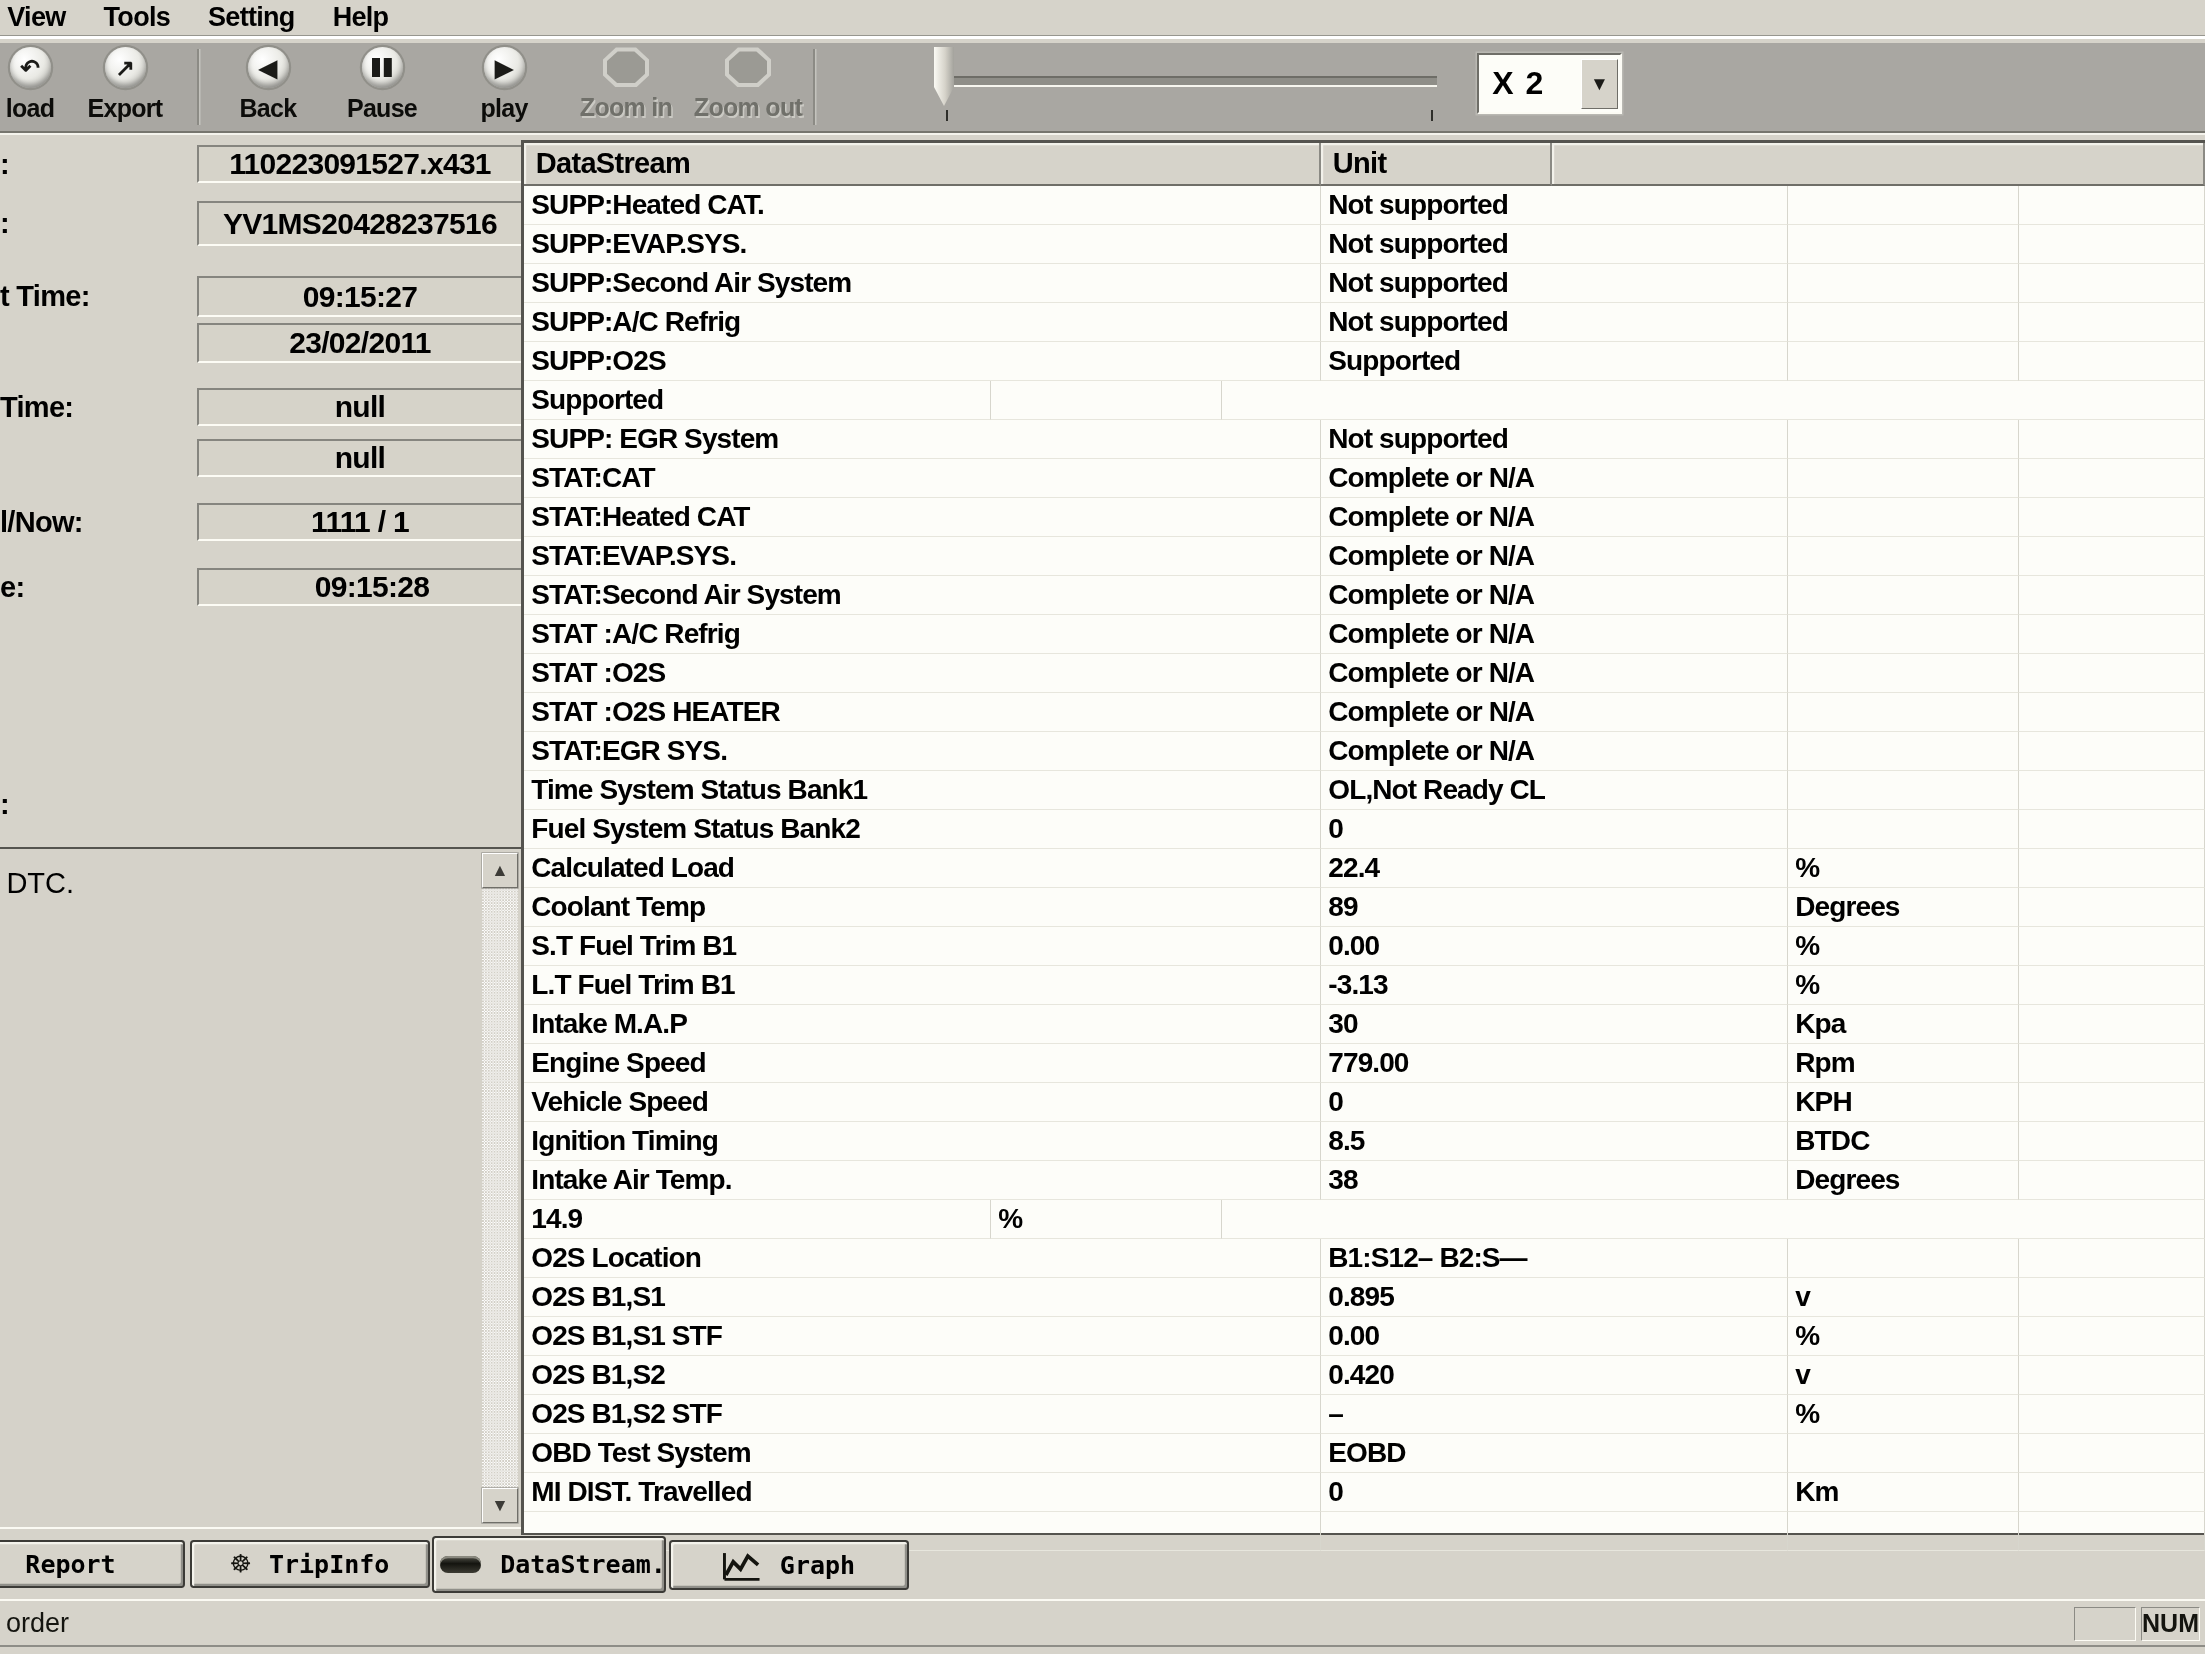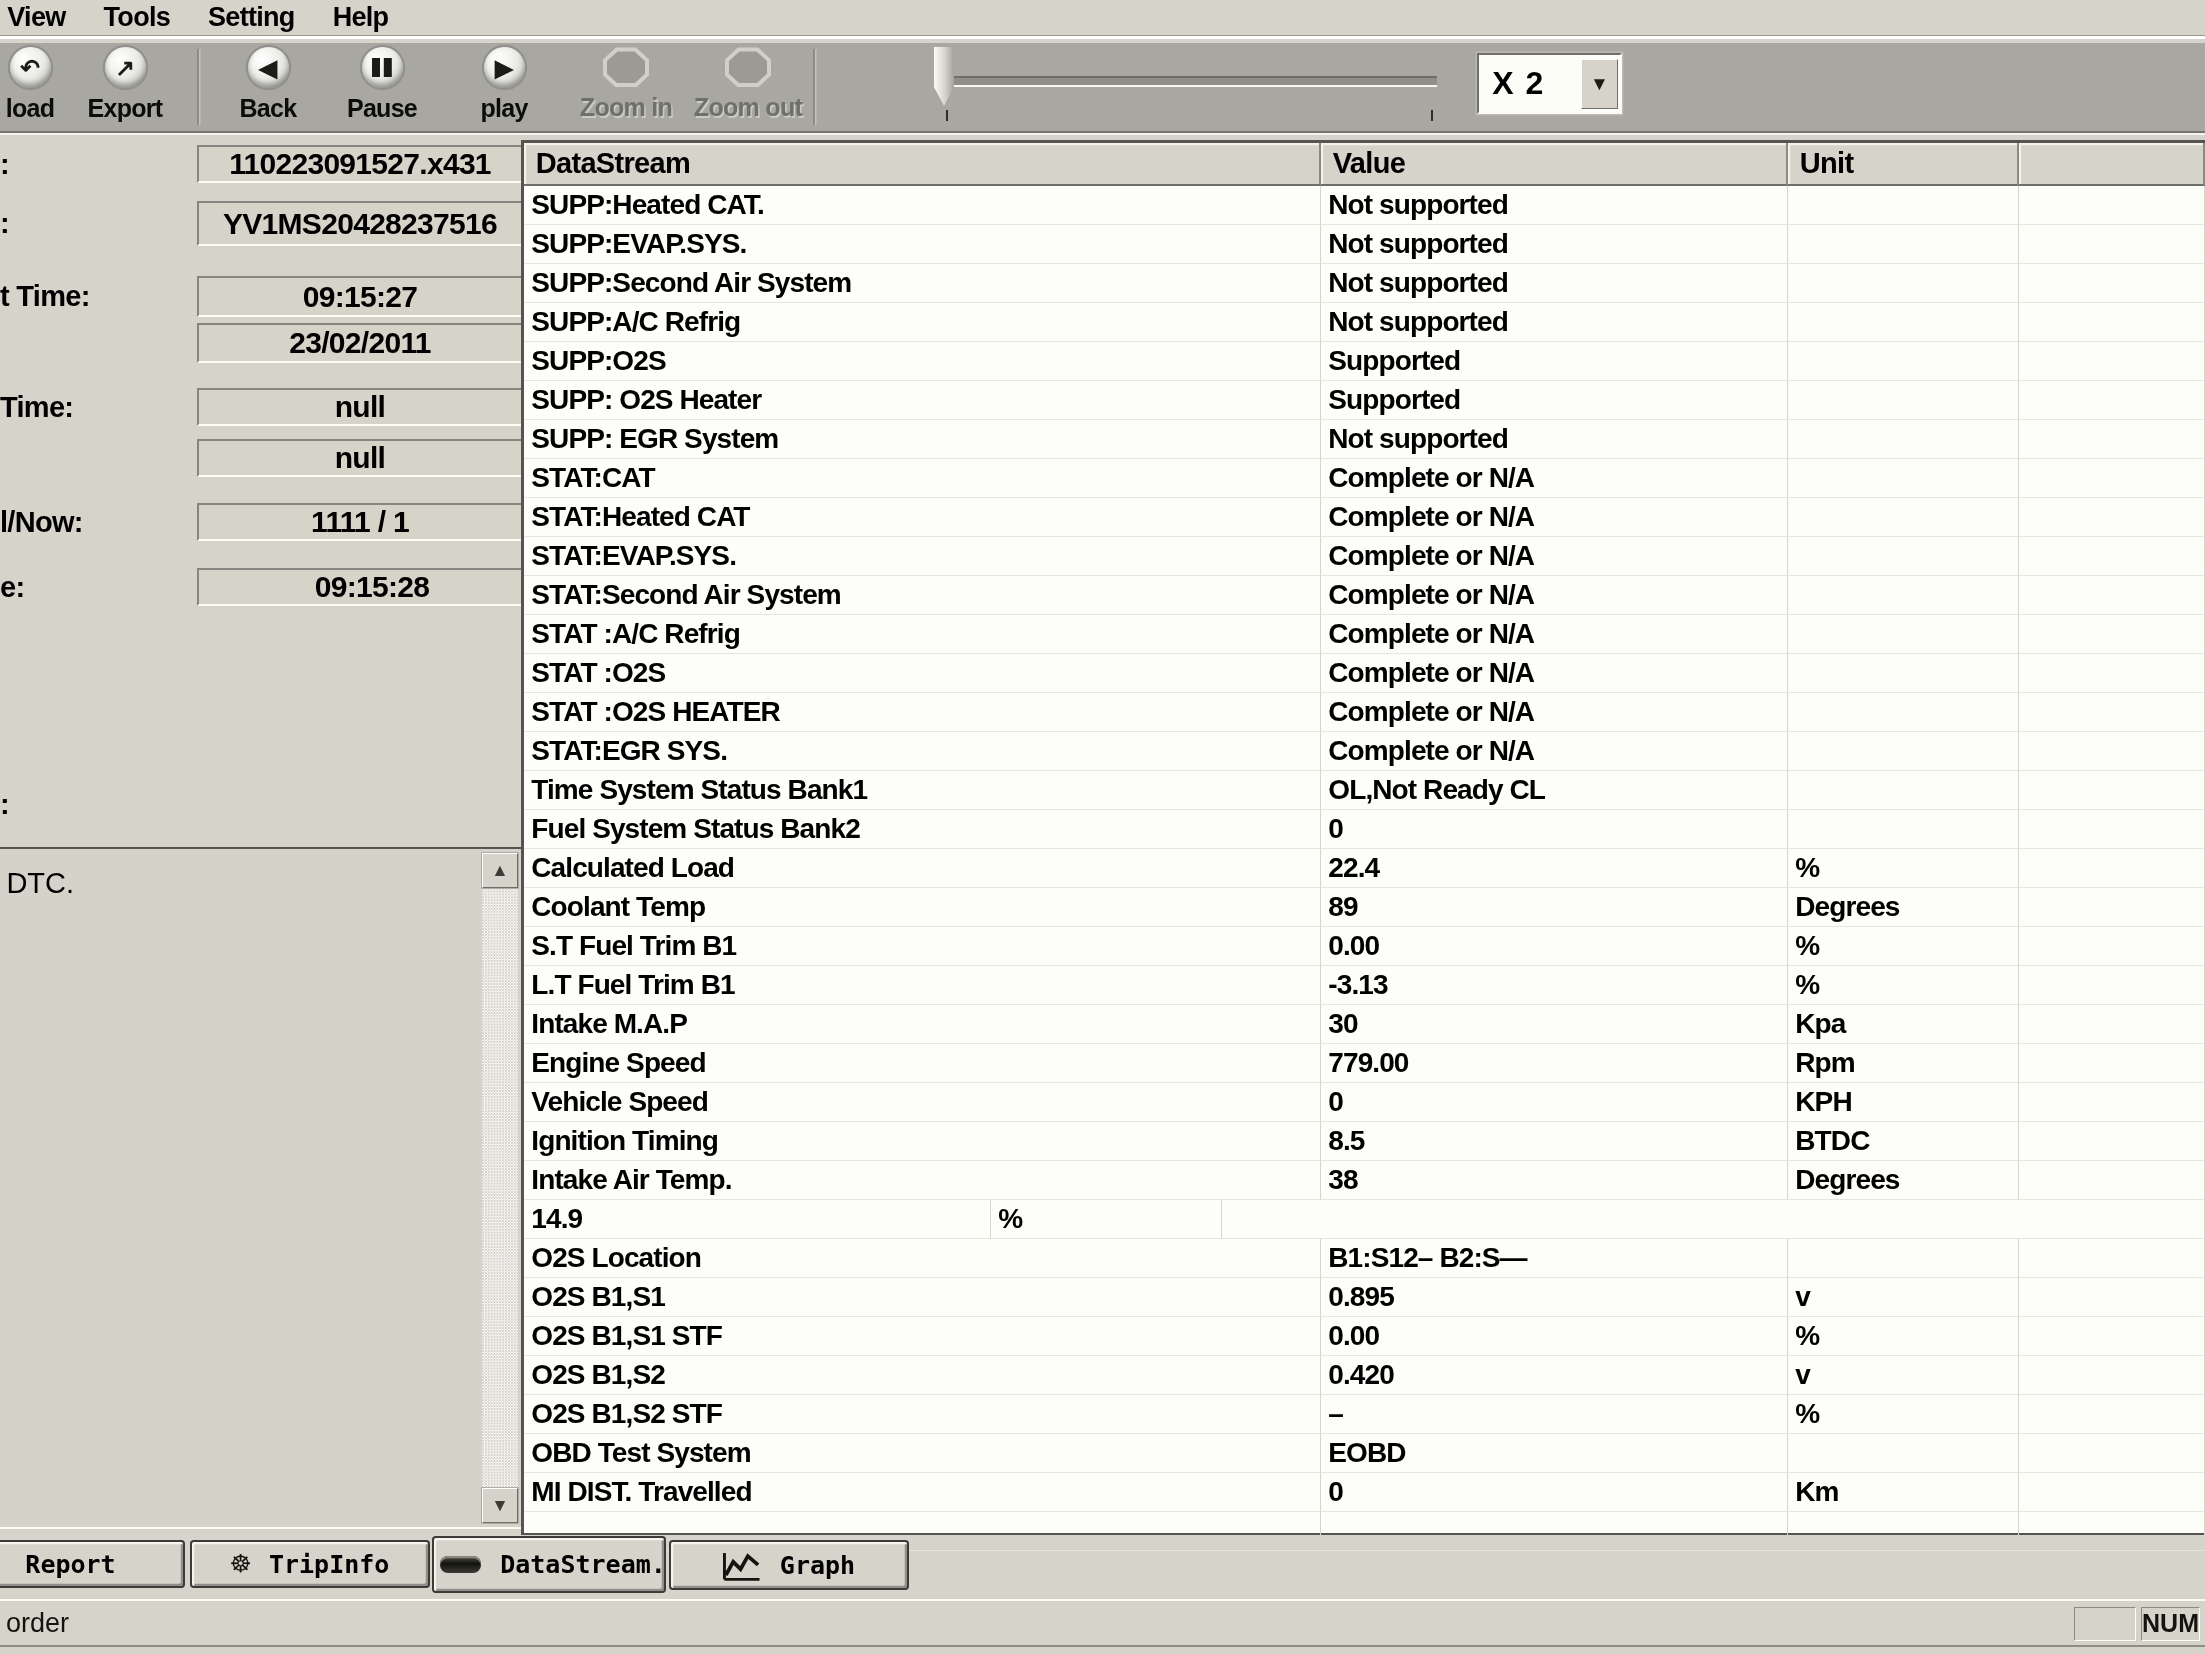--- a/index.html
+++ b/index.html
@@ -192,21 +192,20 @@
   <div id="dtc-text">DTC.</div>
   <div id="dtc-scrollbar">
     <div class="sb-btn" id="dtc-sb-up">▲</div>
     <div class="sb-btn" id="dtc-sb-down">▼</div>
   </div>
 </div>
 
 <div id="table-wrap" class="abs">
   <div id="thead">
     <div class="hcell c0">DataStream</div>
-    <div class="hcell c1">Value</div>
     <div class="hcell c2">Unit</div>
     <div class="hcell c3"></div>
   </div>
   <div id="tbody">
       <div class="trow">
         <div class="tcell c0">SUPP:Heated CAT.</div>
         <div class="tcell c1">Not supported</div>
         <div class="tcell c2"></div>
         <div class="tcell c3"></div>
       </div>
@@ -228,21 +227,20 @@
         <div class="tcell c2"></div>
         <div class="tcell c3"></div>
       </div>
       <div class="trow">
         <div class="tcell c0">SUPP:O2S</div>
         <div class="tcell c1">Supported</div>
         <div class="tcell c2"></div>
         <div class="tcell c3"></div>
       </div>
       <div class="trow">
-        <div class="tcell c0">SUPP: O2S Heater</div>
         <div class="tcell c1">Supported</div>
         <div class="tcell c2"></div>
         <div class="tcell c3"></div>
       </div>
       <div class="trow">
         <div class="tcell c0">SUPP: EGR System</div>
         <div class="tcell c1">Not supported</div>
         <div class="tcell c2"></div>
         <div class="tcell c3"></div>
       </div>

